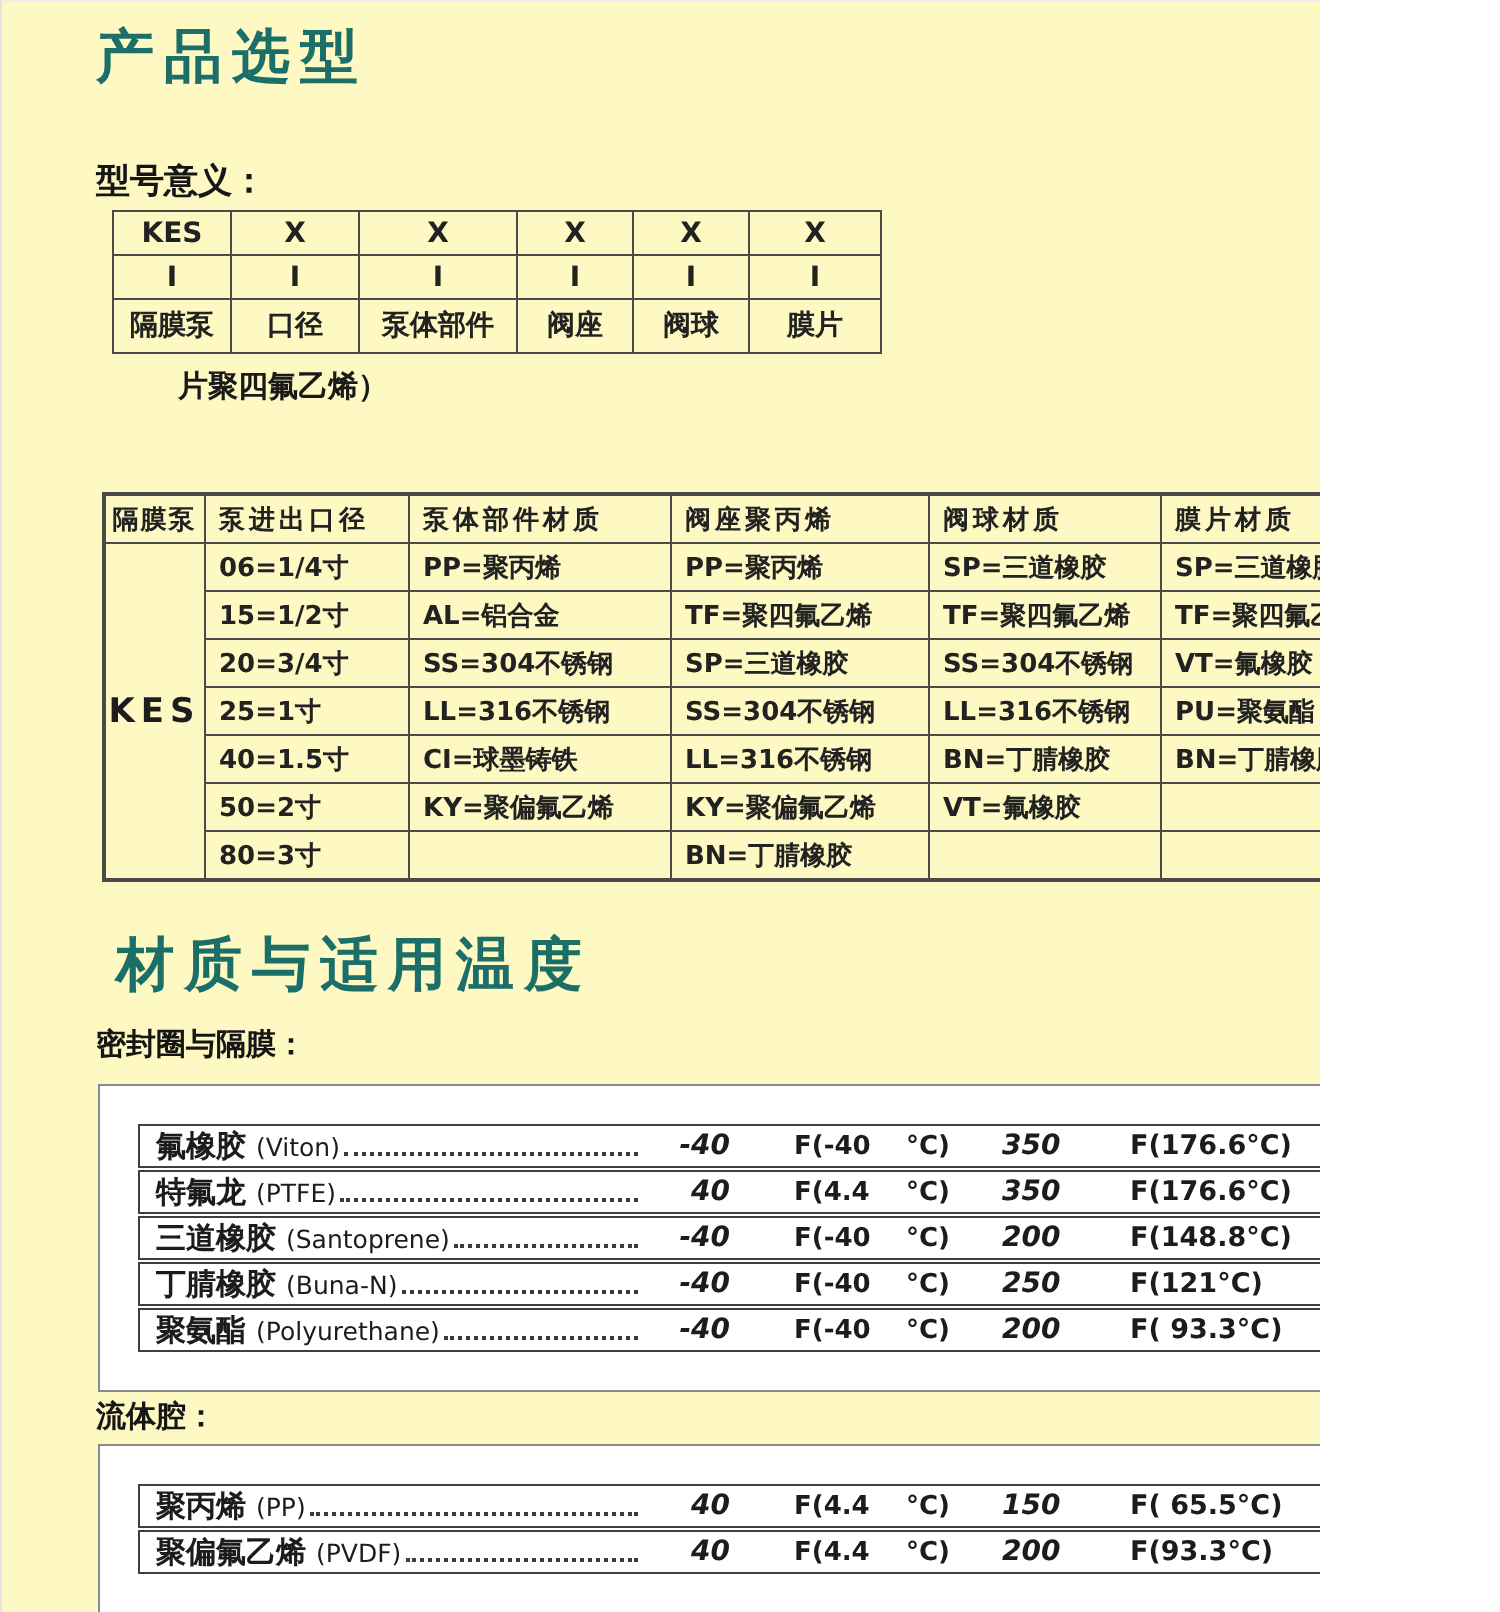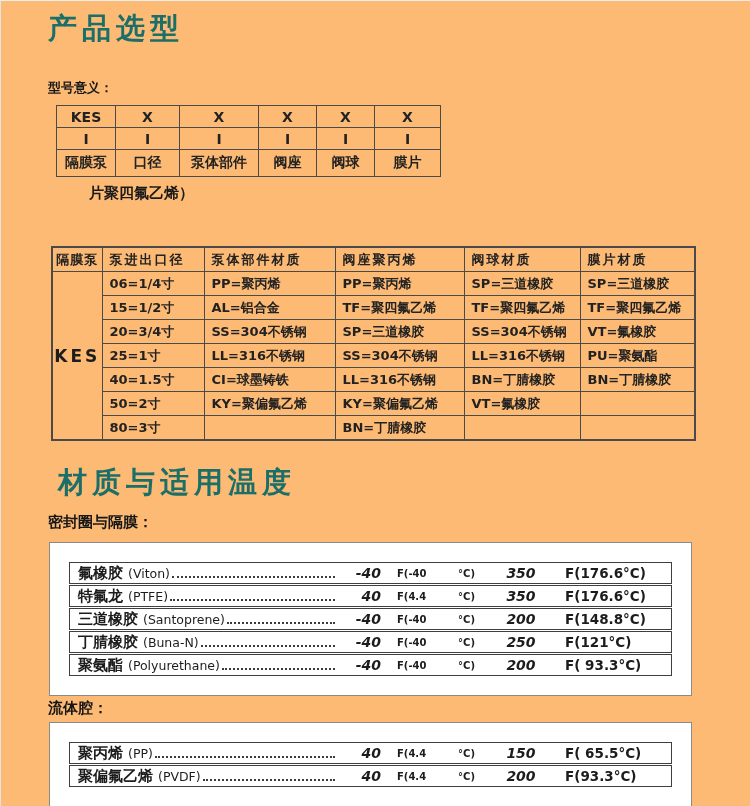--- a/index.html
+++ b/index.html
@@ -1,27 +1,27 @@
 <!DOCTYPE html>
 <html><head>
 <meta charset="utf-8">
 <style>
   html,body{margin:0;padding:0;background:#ffffff;}
   .page{
-    position:relative;width:750px;height:806px;background:#fdba74;
+    position:relative;width:660px;height:806px;background:#fef9c3;
     font-family:"DejaVu Sans",sans-serif;color:#1c1c1c;overflow:hidden;
     border-left:1px solid #e3e3e3;border-top:1px solid #ededed;box-sizing:border-box;
   }
   .sec-title{
     position:absolute;margin:0;color:#1b6f68;font-weight:bold;
     font-size:29px;letter-spacing:5px;line-height:1.1;
   }
   #title1{left:47px;top:12px;}
   #title2{left:57px;top:466px;}
-  .blk-label{position:absolute;font-size:13px;font-weight:bold;color:#161616;}
+  .blk-label{position:absolute;font-size:17px;font-weight:bold;color:#161616;}
   #model-label{left:47px;top:78px;}
   #seal-label{left:47px;top:512px;font-size:15px;}
   #fluid-label{left:47px;top:698px;font-size:15px;}
 
   
   table{border-collapse:collapse;table-layout:fixed;}
   #model-table{position:absolute;left:55px;top:104px;width:384px;border:1.5px solid #4a4a4a;}
   #model-table td{
     border:1px solid #4a4a4a;text-align:center;vertical-align:middle;
     font-size:14px;font-weight:600;padding:0;height:21px;color:#222;
@@ -55,22 +55,22 @@
   .trow{
     display:flex;align-items:center;height:20px;border:1px solid #3f3f3f;
     padding:0 10px 0 8px;background:#fff;
   }
   .trow + .trow{margin-top:1px;}
   .mat-cn{font-size:15px;font-weight:700;white-space:nowrap;}
   .mat-en{font-size:12.5px;font-weight:400;margin-left:5px;white-space:nowrap;}
   .dots{flex:1 1 auto;border-bottom:2px dotted #3b3b3b;height:12px;margin:0 0 5px 2px;}
   .t-num{font-size:14px;font-weight:600;white-space:nowrap;font-style:italic;}
   .t-min{width:46px;text-align:right;}
-  .t-minc{width:78px;margin-left:16px;display:flex;justify-content:space-between;font-size:10px;font-weight:600;}
-  .t-max{width:40px;margin-left:26px;text-align:center;}
+  .t-minc{width:78px;margin-left:32px;display:flex;justify-content:space-between;font-size:13px;font-weight:600;}
+  .t-max{width:40px;margin-left:26px;}
   .t-maxc{width:96px;margin-left:24px;display:flex;justify-content:flex-start;font-size:13.5px;font-weight:600;}
 </style>
 </head>
 <body>
 
 <div class="page">
 
   <h1 class="sec-title" id="title1">产品选型</h1>
 
   <div class="blk-label" id="model-label">型号意义：</div>

